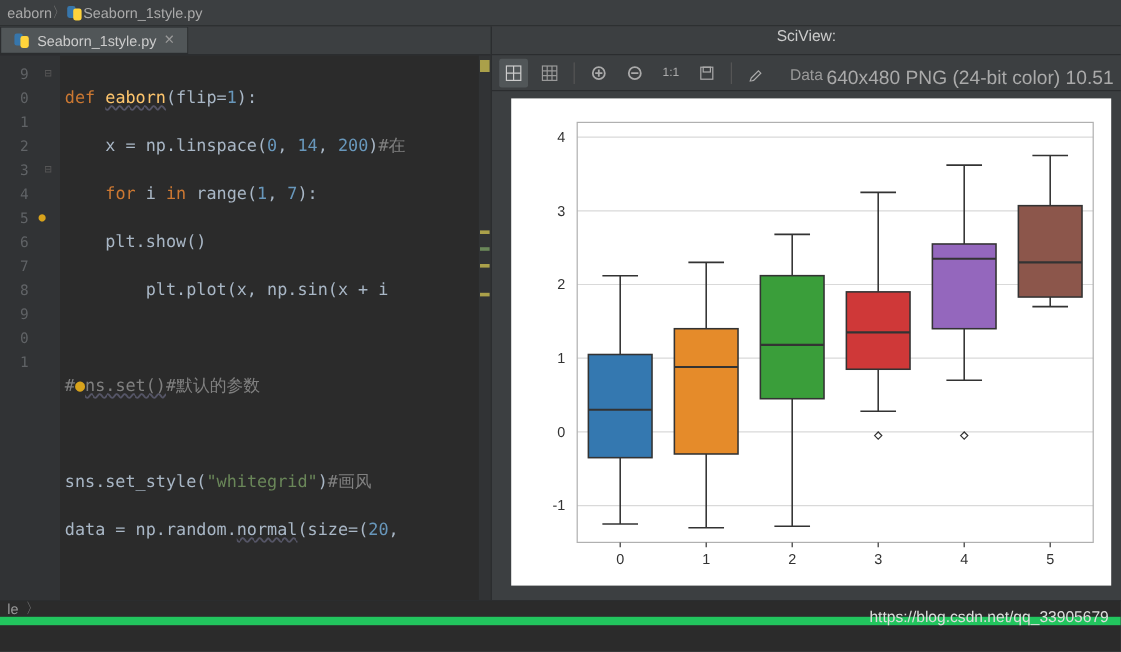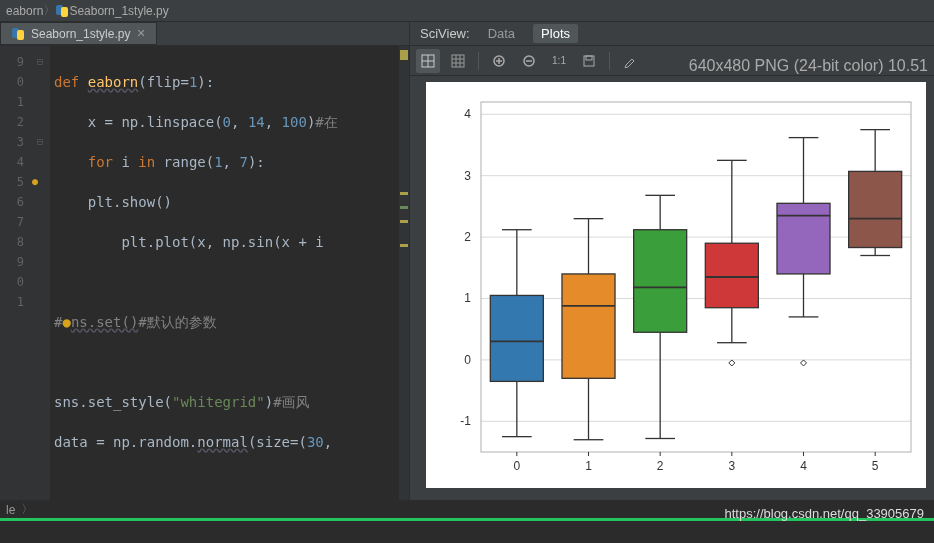--- a/index.html
+++ b/index.html
@@ -48,40 +48,40 @@
   .hl-line { background: #323232; }
   .right-strip { position:absolute; right:0; top:0; width:10px; height:100%; background:#313335;}
   .mk { position:absolute; right:1px; width:8px; height:3px; }
   .mk.warn { background:#aaa04a; }
   .mk.ok { background:#6a8759; }
   .yellow-dot { color:#d8a31c; width:10px; text-align:center; }
 
   .sciview { flex: 1; display: flex; flex-direction: column; background: #3c3f41; border-left:1px solid #2b2d2f;}
   .sv-tabs { height: 24px; display: flex; align-items: center; padding: 0 10px; gap: 18px; font-size: 13px; color:#999;
     font-family: sans-serif;
-    border-bottom:1px solid #2b2d2f;}
+    border-bottom:1px solid #2b2d2f;flex-direction:column;}
   .sv-tabs .lbl { color:#ccc; }
   .sv-tabs .act { color:#fff; background:#515658; padding:2px 8px; border-radius:2px;text-align:right;}
   .sv-toolbar { height: 30px; display:flex; align-items:center; padding:0 6px; gap:6px; border-bottom:1px solid #2b2d2f;
     font-family: Liberation Sans, sans-serif;}
   .sv-toolbar .btn { width:24px; height:24px; display:flex; align-items:center; justify-content:center; color:#aaa; border-radius:2px;}
   .sv-toolbar .btn.act { background:#515658;}
   .sv-toolbar .sep { width:1px; height:18px; background:#555; margin:0 2px;}
   .sv-toolbar .info { margin-left:auto; font-size:16px; color:#aaa;margin-top:11px;}
   .plot-area { flex:1; padding:6px 6px 8px 16px; display:flex;}
   .plot { background:#fff; width:500px; height:406px; position:relative;}
   svg.chart { width:100%; height:100%; }
 
   .footer {
     position: absolute; bottom: 0; left: 0; right: 0;
     height: 43px; background: #2b2b2b; border-top:1px solid #2b2d2f;
     font-size:12px; color:#999;
     font-family: sans-serif;
   }
-  .footer .row1 { height:20px; display:flex; align-items:center; padding:0 6px; border-bottom:3px solid #22c55e;text-align:center;}
+  .footer .row1 { height:20px; display:flex; align-items:center; padding:0 6px; border-bottom:7px solid #22c55e;text-align:center;}
   .footer .row2 { height:22px; display:flex; align-items:center; padding:0 6px; color:#888; font-family:monospace; font-size:12px;}
   .watermark { position:absolute; right:10px; bottom:22px; color:#ddd; font-size:13px; font-family:sans-serif;}
   .py-ico {
     width:14px; height:14px; display:inline-block; position:relative;
   }
   .py-ico::before, .py-ico::after {
     content:""; position:absolute; width:7px; height:10px; border-radius:2px;
   }
   .py-ico::before { background:#3776ab; left:1px; top:1px;}
   .py-ico::after { background:#ffd43b; right:1px; bottom:1px;}
@@ -131,29 +131,29 @@
         <div class="line yellow-dot">●</div>
         <div class="line"></div>
           <div class="line"></div>
           <div class="line"></div>
           <div class="line"></div>
           <div class="line"></div>
           <div class="line"></div>
       </div>
       <div class="code">
 <div class="line"><span class="kw">def </span><span class="fn wavy">eaborn</span><span>(flip=</span><span class="num">1</span><span>):</span></div>
-<div class="line"><span>    x = np.linspace(</span><span class="num">0</span><span>, </span><span class="num">14</span><span>, </span><span class="num">100</span><span>)</span><span class="cmt">#在</span></div>
+<div class="line"><span>    x = np.linspace(</span><span class="num">0</span><span>, </span><span class="num">14</span><span>, </span><span class="num">200</span><span>)</span><span class="cmt">#在</span></div>
 <div class="line"><span>    </span><span class="kw">for </span><span>i </span><span class="kw">in </span><span>range(</span><span class="num">1</span><span>, </span><span class="num">7</span><span>):</span></div>
 <div class="line"><span>    plt.show()</span></div>
 <div class="line"><span>        plt.plot(x, np.sin(x + i</span></div>
 <div class="line"></div>
 <div class="line"><span class="cmt">#</span><span class="yellow-dot">●</span><span class="cmt wavy">ns.set()</span><span class="cmt">#默认的参数</span></div>
 <div class="line"></div>
 <div class="line"><span>sns.set_style(</span><span class="str">"whitegrid"</span><span>)</span><span class="cmt">#画风</span></div>
-<div class="line"><span>data = np.random.</span><span class="wavy">normal</span><span>(</span><span class="par">size</span><span>=(</span><span class="num">30</span><span>,</span></div>
+<div class="line"><span>data = np.random.</span><span class="wavy">normal</span><span>(</span><span class="par">size</span><span>=(</span><span class="num">20</span><span>,</span></div>
 
 
       </div>
       <div class="right-strip">
         <div class="mk warn" style="top:4px;height:10px"></div>
         <div class="mk warn" style="top:146px"></div>
         <div class="mk ok" style="top:160px"></div>
         <div class="mk warn" style="top:174px"></div>
         <div class="mk warn" style="top:198px"></div>
       </div>

